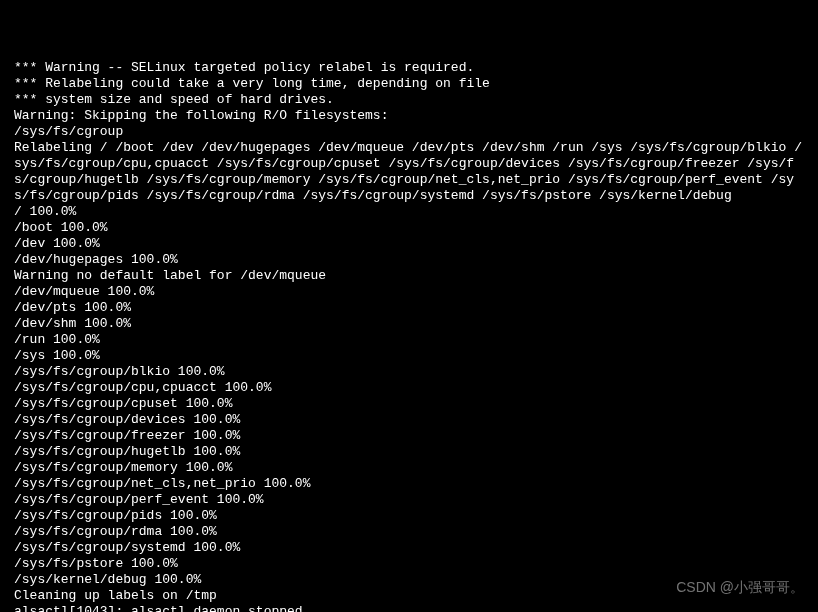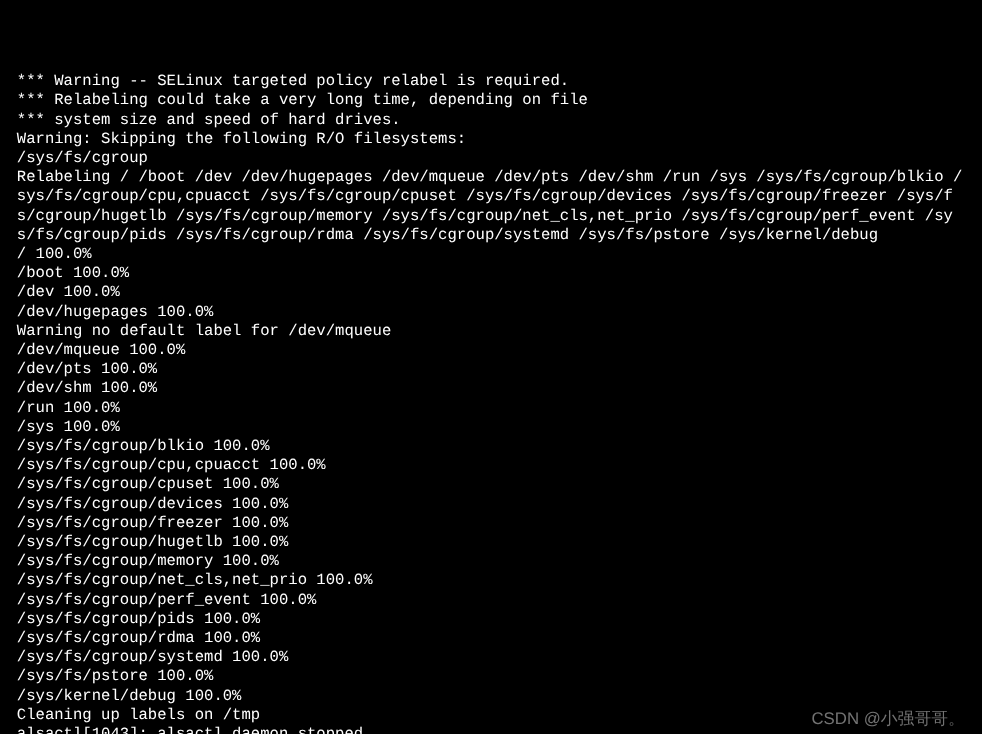--- a/index.html
+++ b/index.html
@@ -19,21 +19,21 @@
       white-space: pre-wrap;
       word-break: break-all;
       position: relative;
       overflow: hidden;
     }
     .line {
       display: block;
     }
     .watermark {
       position: absolute;
-      bottom: 6px;
+      bottom: 17px;
       right: 14px;
       color: #b0b0b0;
       font-family: Arial, sans-serif;
       font-size: 14px;
       opacity: 0.65;
     }
   </style>
 </head>
 <body>
 

